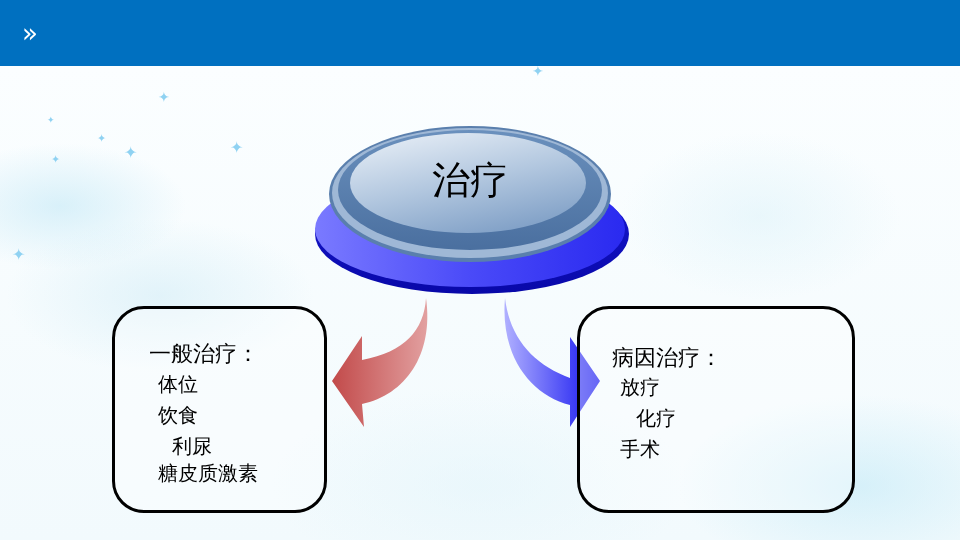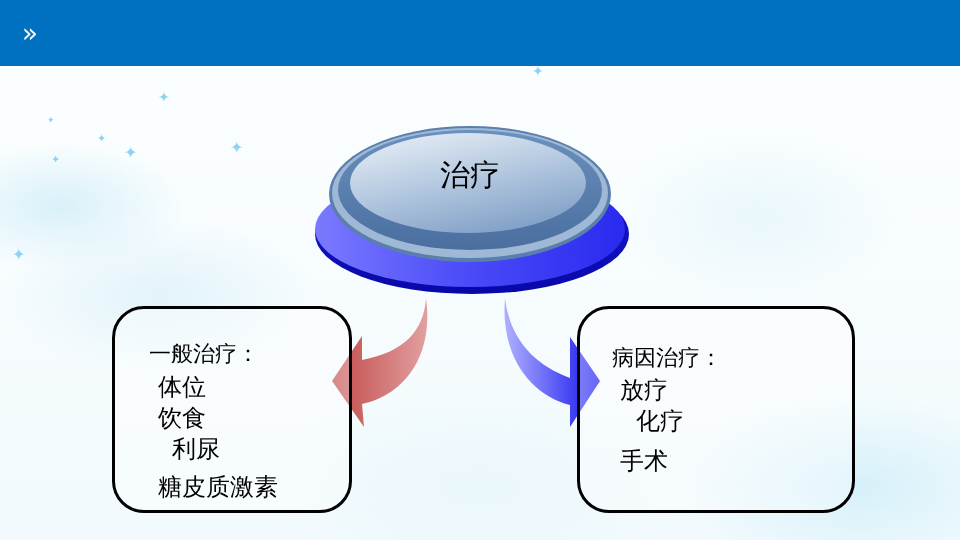--- a/index.html
+++ b/index.html
@@ -28,34 +28,34 @@
     font-family: "DejaVu Sans", sans-serif; letter-spacing: -4px;
   }
   .header .title {
     color: #ffffff; font-size: 32px; font-weight: bold; letter-spacing: 1px;
     font-family: "DejaVu Sans", sans-serif;
   }
   .star { position: absolute; color: #8fd2f2; line-height: 1; }
   .diagram { position: absolute; left: 0; top: 0; width: 960px; height: 540px; }
   .center-label {
     position: absolute; left: 400px; top: 155px; width: 140px; text-align: center;
-    font-size: 30px; color: #000; font-family: "DejaVu Sans", sans-serif;
+    font-size: 38px; color: #000; font-family: "DejaVu Sans", sans-serif;
   }
   .box {
     position: absolute; border: 3px solid #000; border-radius: 32px;
     background: rgba(255,255,255,0.35); box-sizing: border-box;
   }
-  .box-left { left: 112px; top: 306px; width: 240px; height: 207px; }
+  .box-left { left: 112px; top: 306px; width: 215px; height: 207px; }
   .box-right { left: 577px; top: 306px; width: 278px; height: 207px; }
   .box .head {
     position: absolute; font-size: 22px; color: #000;
     font-family: "DejaVu Serif", serif;
   }
   .box .item {
-    position: absolute; font-size: 24px; color: #000;
+    position: absolute; font-size: 20px; color: #000;
     font-family: "DejaVu Serif", serif;
   }
 </style>
 </head>
 <body>
 
 <div class="bg"></div>
 
 <span class="star" style="left:158px;top:90px;font-size:14px;">✦</span>
 <span class="star" style="left:47px;top:116px;font-size:9px;">✦</span>
@@ -117,21 +117,21 @@
   <path d="M505,298 C510,340 535,365 570,378 L570,337 L600,381 L570,427 L570,405 C530,395 500,355 505,298 Z" fill="url(#blueArrow)"></path>
 </svg>
 
 <div class="center-label">治疗</div>
 
 <div class="box box-left">
   <div class="head" style="left:34px;top:30px;">一般治疗：</div>
   <div class="item" style="left:43px;top:62px;">体位</div>
   <div class="item" style="left:43px;top:93px;">饮食</div>
   <div class="item" style="left:43px;top:124px;margin-left:14px;">利尿</div>
-  <div class="item" style="left:43px;top:162px;">糖皮质激素</div>
+  <div class="item" style="left:43px;top:151px;">糖皮质激素</div>
 </div>
 
 <div class="box box-right">
   <div class="head" style="left:32px;top:34px;">病因治疗：</div>
   <div class="item" style="left:40px;top:65px;">放疗</div>
   <div class="item" style="left:56px;top:96px;">化疗</div>
-  <div class="item" style="left:40px;top:136px;">手术</div>
+  <div class="item" style="left:40px;top:127px;">手术</div>
 </div>
 
 </body></html>

